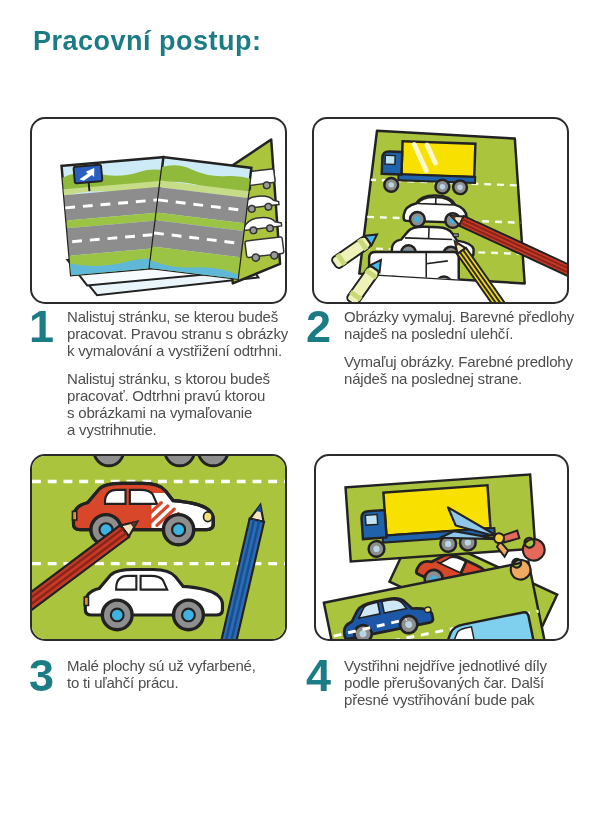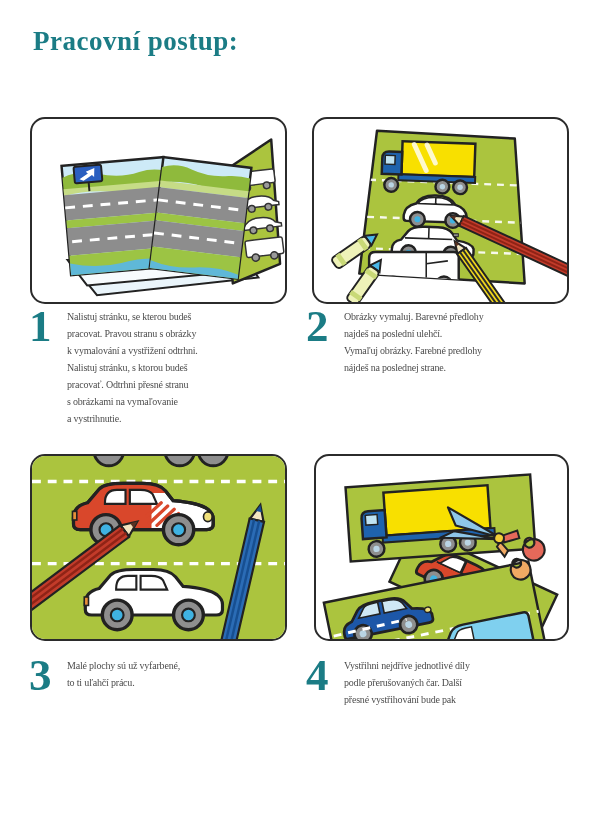--- a/index.html
+++ b/index.html
@@ -1,37 +1,37 @@
 <!DOCTYPE html>
 <html><head>
 <meta charset="utf-8">
 <style>
   html,body{margin:0;padding:0;background:#ffffff;}
   .page{position:relative;width:606px;height:711px;background:#fff;overflow:hidden;
-        font-family:Liberation Serif, serif;}
+        font-family:Liberation Sans, sans-serif;}
   .title{position:absolute;left:33px;top:25px;color:#1b7c85;font-size:27px;font-weight:800;
          line-height:33px;letter-spacing:0.5px;}
   .panel{position:absolute;background:#fff;border:2.5px solid #2b2b2b;border-radius:15px;
          overflow:hidden;box-sizing:border-box;}
   .panel svg{display:block;width:100%;height:100%;}
   #p1{left:30px;top:117px;width:257px;height:187px;}
   #p2{left:312px;top:117px;width:257px;height:187px;}
   #p3{left:30px;top:454px;width:257px;height:187px;}
   #p4{left:314px;top:454px;width:255px;height:187px;}
   .step{position:absolute;display:flex;align-items:flex-start;}
   #s1{left:29px;top:308px;width:270px;}
   #s2{left:306px;top:308px;width:290px;}
   #s3{left:29px;top:657px;width:270px;}
   #s4{left:306px;top:657px;width:292px;}
   .num{flex:0 0 30px;color:#1b7c85;font-size:45px;font-weight:800;line-height:37px;
        letter-spacing:-1px;}
-  .txt{margin-left:8px;width:260px;color:#4d4d4d;font-size:10px;line-height:17px;
+  .txt{margin-left:8px;width:260px;color:#4d4d4d;font-size:15px;line-height:17px;
        letter-spacing:-0.2px;}
   .txt p{margin:0;white-space:pre-line;}
-  .txt p + p{}
+  .txt p + p{margin-top:11px;}
 </style>
 </head>
 <body>
 
 <div class="page">
 
   <div class="title">
     <div>Pracovní postup:</div>
   </div>
 
@@ -313,21 +313,21 @@
     </svg>
   </div>
 
   <div class="step" id="s1">
     <div class="num">1</div>
     <div class="txt">
       <p>Nalistuj stránku, se kterou budeš
 pracovat. Pravou stranu s obrázky
 k vymalování a vystřižení odtrhni.</p>
       <p>Nalistuj stránku, s ktorou budeš
-pracovať. Odtrhni přesné stranu
+pracovať. Odtrhni pravú ktorou
 s obrázkami na vymaľovanie
 a vystrihnutie.</p>
     </div>
   </div>
 
   <div class="step" id="s2">
     <div class="num">2</div>
     <div class="txt">
       <p>Obrázky vymaluj. Barevné předlohy
 najdeš na poslední ulehčí.</p>

